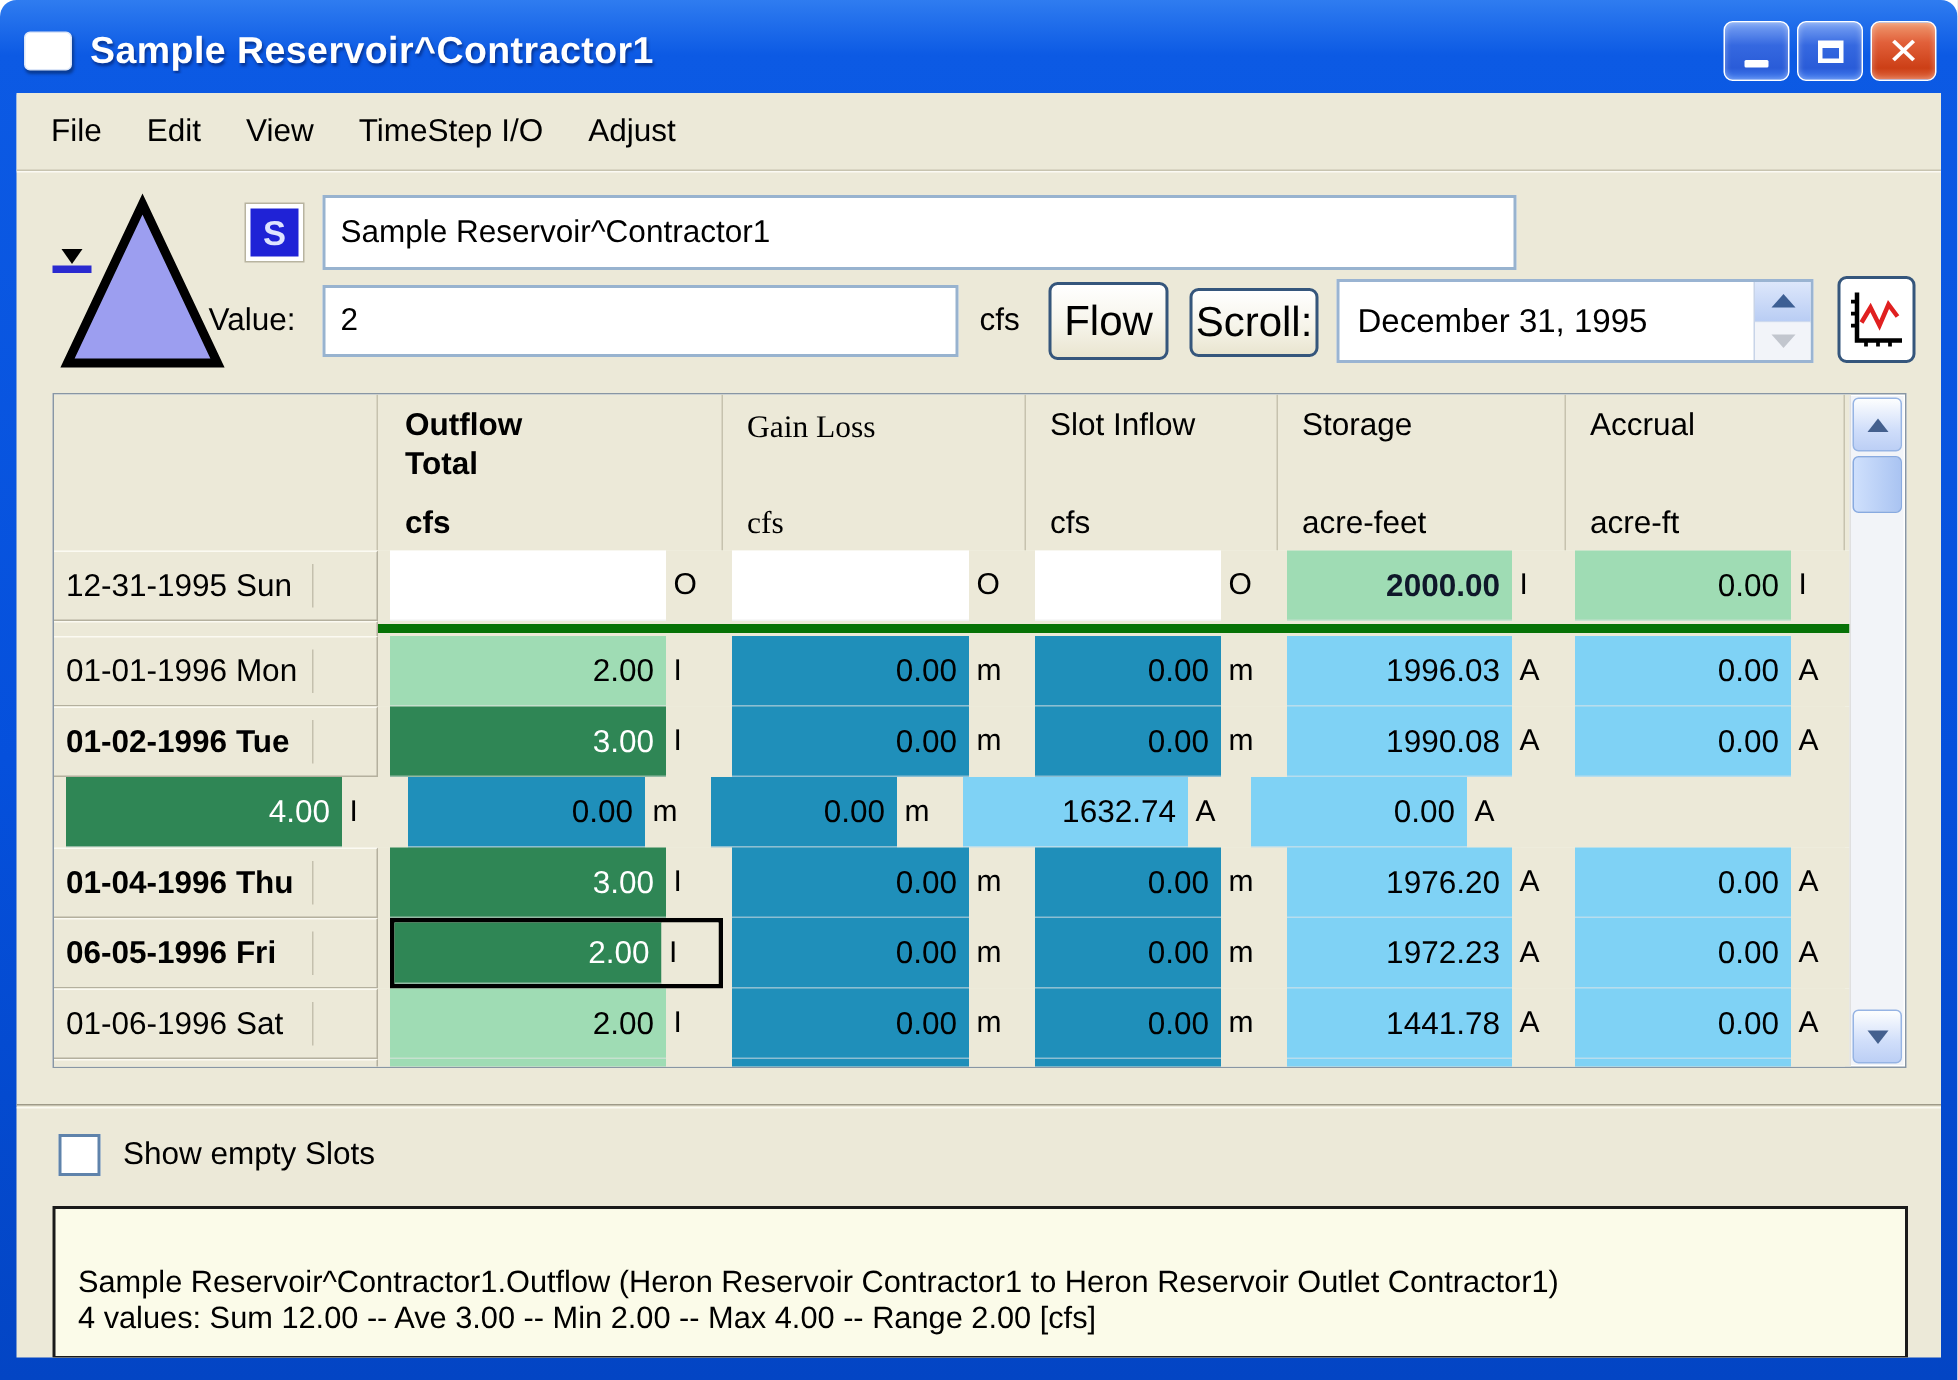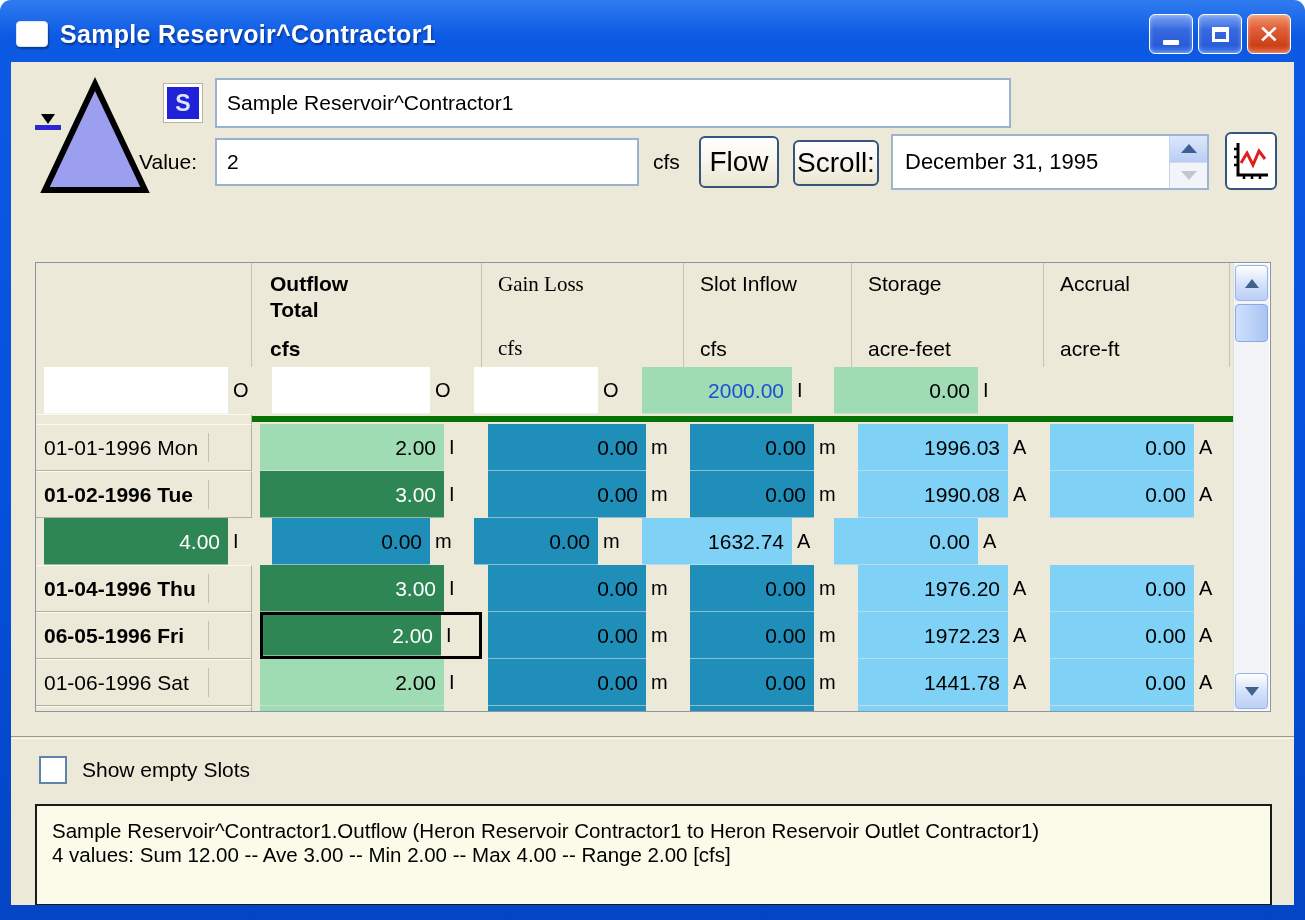--- a/index.html
+++ b/index.html
@@ -118,21 +118,21 @@
 
   
   .splitline { position:absolute; left:0; right:0; top:674px; height:3px;
     border-top:1px solid #9e9a88; border-bottom:1px solid #fbfaf2; }
   .chkrow { position:absolute; left:28px; top:694px; display:flex; align-items:center; }
   .checkbox { width:28px; height:28px; background:#fff; border:2px solid #5f83ab;
     margin-right:15px; cursor:pointer; }
   .chklabel { font-size:21px; }
   .statusbox { position:absolute; left:24px; right:22px; top:742px; height:102px;
     background:#fbfbe9; border:2px solid #1a1a1a; padding:13px 15px;
-    display:flex; flex-direction:column; justify-content:flex-start; }
+    display:flex; flex-direction:column; justify-content:flex-end; }
   .statusline { font-size:20.5px; color:#000; white-space:nowrap; overflow:hidden; }
 </style>
 </head>
 <body>
 
 <div class="window">
   <div class="titlebar">
     <div class="win-icon"></div>
     <div class="title-text">Sample Reservoir^Contractor1</div>
     <div class="winbtns">
@@ -143,20 +143,27 @@
           <div class="glyph-max"></div>
         </div>
       <div class="wbtn close">
           <div class="glyph-x">✕</div>
         </div>
     </div>
   </div>
 
   <div class="client">
 
+    <div class="menubar" id="menubar">
+        <div class="menu-item">File</div>
+        <div class="menu-item">Edit</div>
+        <div class="menu-item">View</div>
+        <div class="menu-item">TimeStep I/O</div>
+        <div class="menu-item">Adjust</div>
+      </div>
 
     <div class="toolbar">
       <div class="res-icon">
         <svg width="118" height="122" viewBox="0 0 118 122">
           <polygon points="62,8 112,114 12,114" fill="#9c9ef0" stroke="#000" stroke-width="6"></polygon>
           <polygon points="8,38 22,38 15,48" fill="#000"></polygon>
           <rect x="2" y="49" width="26" height="5" fill="#2a2ad0"></rect>
         </svg>
       </div>
       <div class="slot-badge">S</div>
@@ -214,38 +221,39 @@
             <div class="hunit">acre-feet</div>
           </div>
           <div class="hgap" style="width: 6px;"></div>
           <div class="hgroup" style="width: 180px;">
             <div class="hname">Accrual</div>
             <div class="hunit">acre-ft</div>
           </div>
         </div>
       <div class="tbody" id="tbody">
           <div class="trow">
+            <div class="rlabel">12-31-1995 Sun</div>
             <div class="gap" style="width: 8px; background: rgb(236, 233, 216);"></div>
             <div class="group" style="width: 222px;">
               <div class="vcell" style="background: rgb(255, 255, 255); color: rgb(0, 0, 0);"></div>
               <div class="fcell" style="width: 38px;">O</div>
             </div>
             <div class="gap" style="width: 6px; background: rgb(236, 233, 216);"></div>
             <div class="group" style="width: 196px;">
               <div class="vcell" style="background: rgb(255, 255, 255); color: rgb(0, 0, 0);"></div>
               <div class="fcell" style="width: 38px;">O</div>
             </div>
             <div class="gap" style="width: 6px; background: rgb(236, 233, 216);"></div>
             <div class="group" style="width: 162px;">
               <div class="vcell" style="background: rgb(255, 255, 255); color: rgb(0, 0, 0);"></div>
               <div class="fcell" style="width: 38px;">O</div>
             </div>
             <div class="gap" style="width: 6px; background: rgb(236, 233, 216);"></div>
             <div class="group" style="width: 186px;">
-              <div class="vcell" style="background: rgb(159, 220, 180); color: #1d4ed8;">2000.00</div>
+              <div class="vcell" style="background: rgb(159, 220, 180); color: #0f172a; font-weight: bold;">2000.00</div>
               <div class="fcell" style="width: 36px;">I</div>
             </div>
             <div class="gap" style="width: 6px; background: rgb(236, 233, 216);"></div>
             <div class="group" style="width: 180px;">
               <div class="vcell" style="background: rgb(159, 220, 180); color: rgb(0, 0, 0);">0.00</div>
               <div class="fcell" style="width: 36px;">I</div>
             </div>
           </div>
           <div class="seprow">
             <div class="sep-label"></div>

